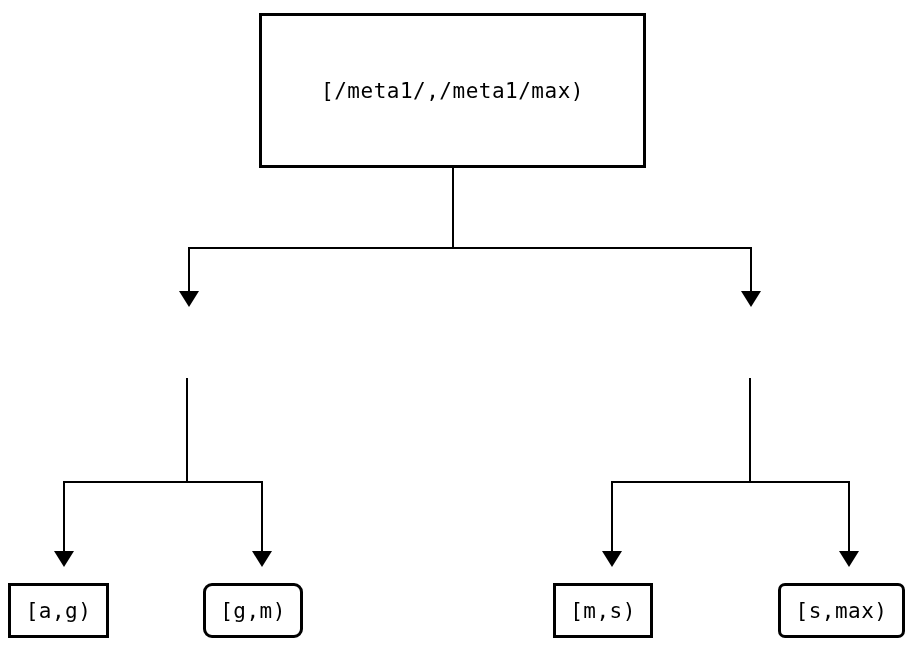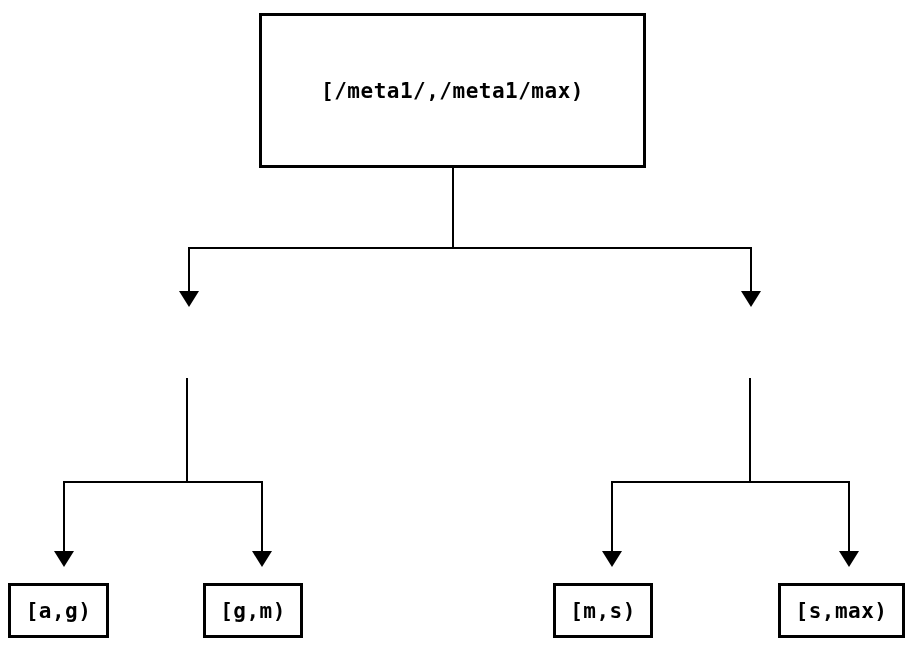--- a/index.html
+++ b/index.html
@@ -25,31 +25,31 @@
   }
   .node {
     position: absolute;
     box-sizing: border-box;
     border: 3px solid #000000;
     background: #ffffff;
     display: flex;
     align-items: center;
     justify-content: center;
     font-size: 21px;
-    font-weight: 700;
+    font-weight: 400;
     letter-spacing: 0.5px;
     white-space: nowrap;
   }
   .node-root      { left: 259px; top: 13px;  width: 387px; height: 155px; }
   .node-mid-left  { left: 22px;  top: 326px; width: 323px; height: 52px; }
   .node-mid-right { left: 583px; top: 326px; width: 320px; height: 52px; }
   .node-leaf-ag   { left: 8px;   top: 583px; width: 101px; height: 55px; }
-  .node-leaf-gm   { left: 203px; top: 583px; width: 100px; height: 55px; }
+  .node-leaf-gm   { left: 203px; top: 583px; width: 100px; height: 55px; border-radius: 9px; }
   .node-leaf-ms   { left: 553px; top: 583px; width: 100px; height: 55px; }
-  .node-leaf-smax { left: 778px; top: 583px; width: 127px; height: 55px; }
+  .node-leaf-smax { left: 778px; top: 583px; width: 127px; height: 55px; border-radius: 7px; }
 </style>
 </head>
 <body>
 
 <div class="canvas">
 
   <svg class="edges" viewBox="0 0 912 652" xmlns="http://www.w3.org/2000/svg">
     <g stroke="#000000" stroke-width="2" fill="none">
 
       <path d="M453 168 L453 248"></path>

